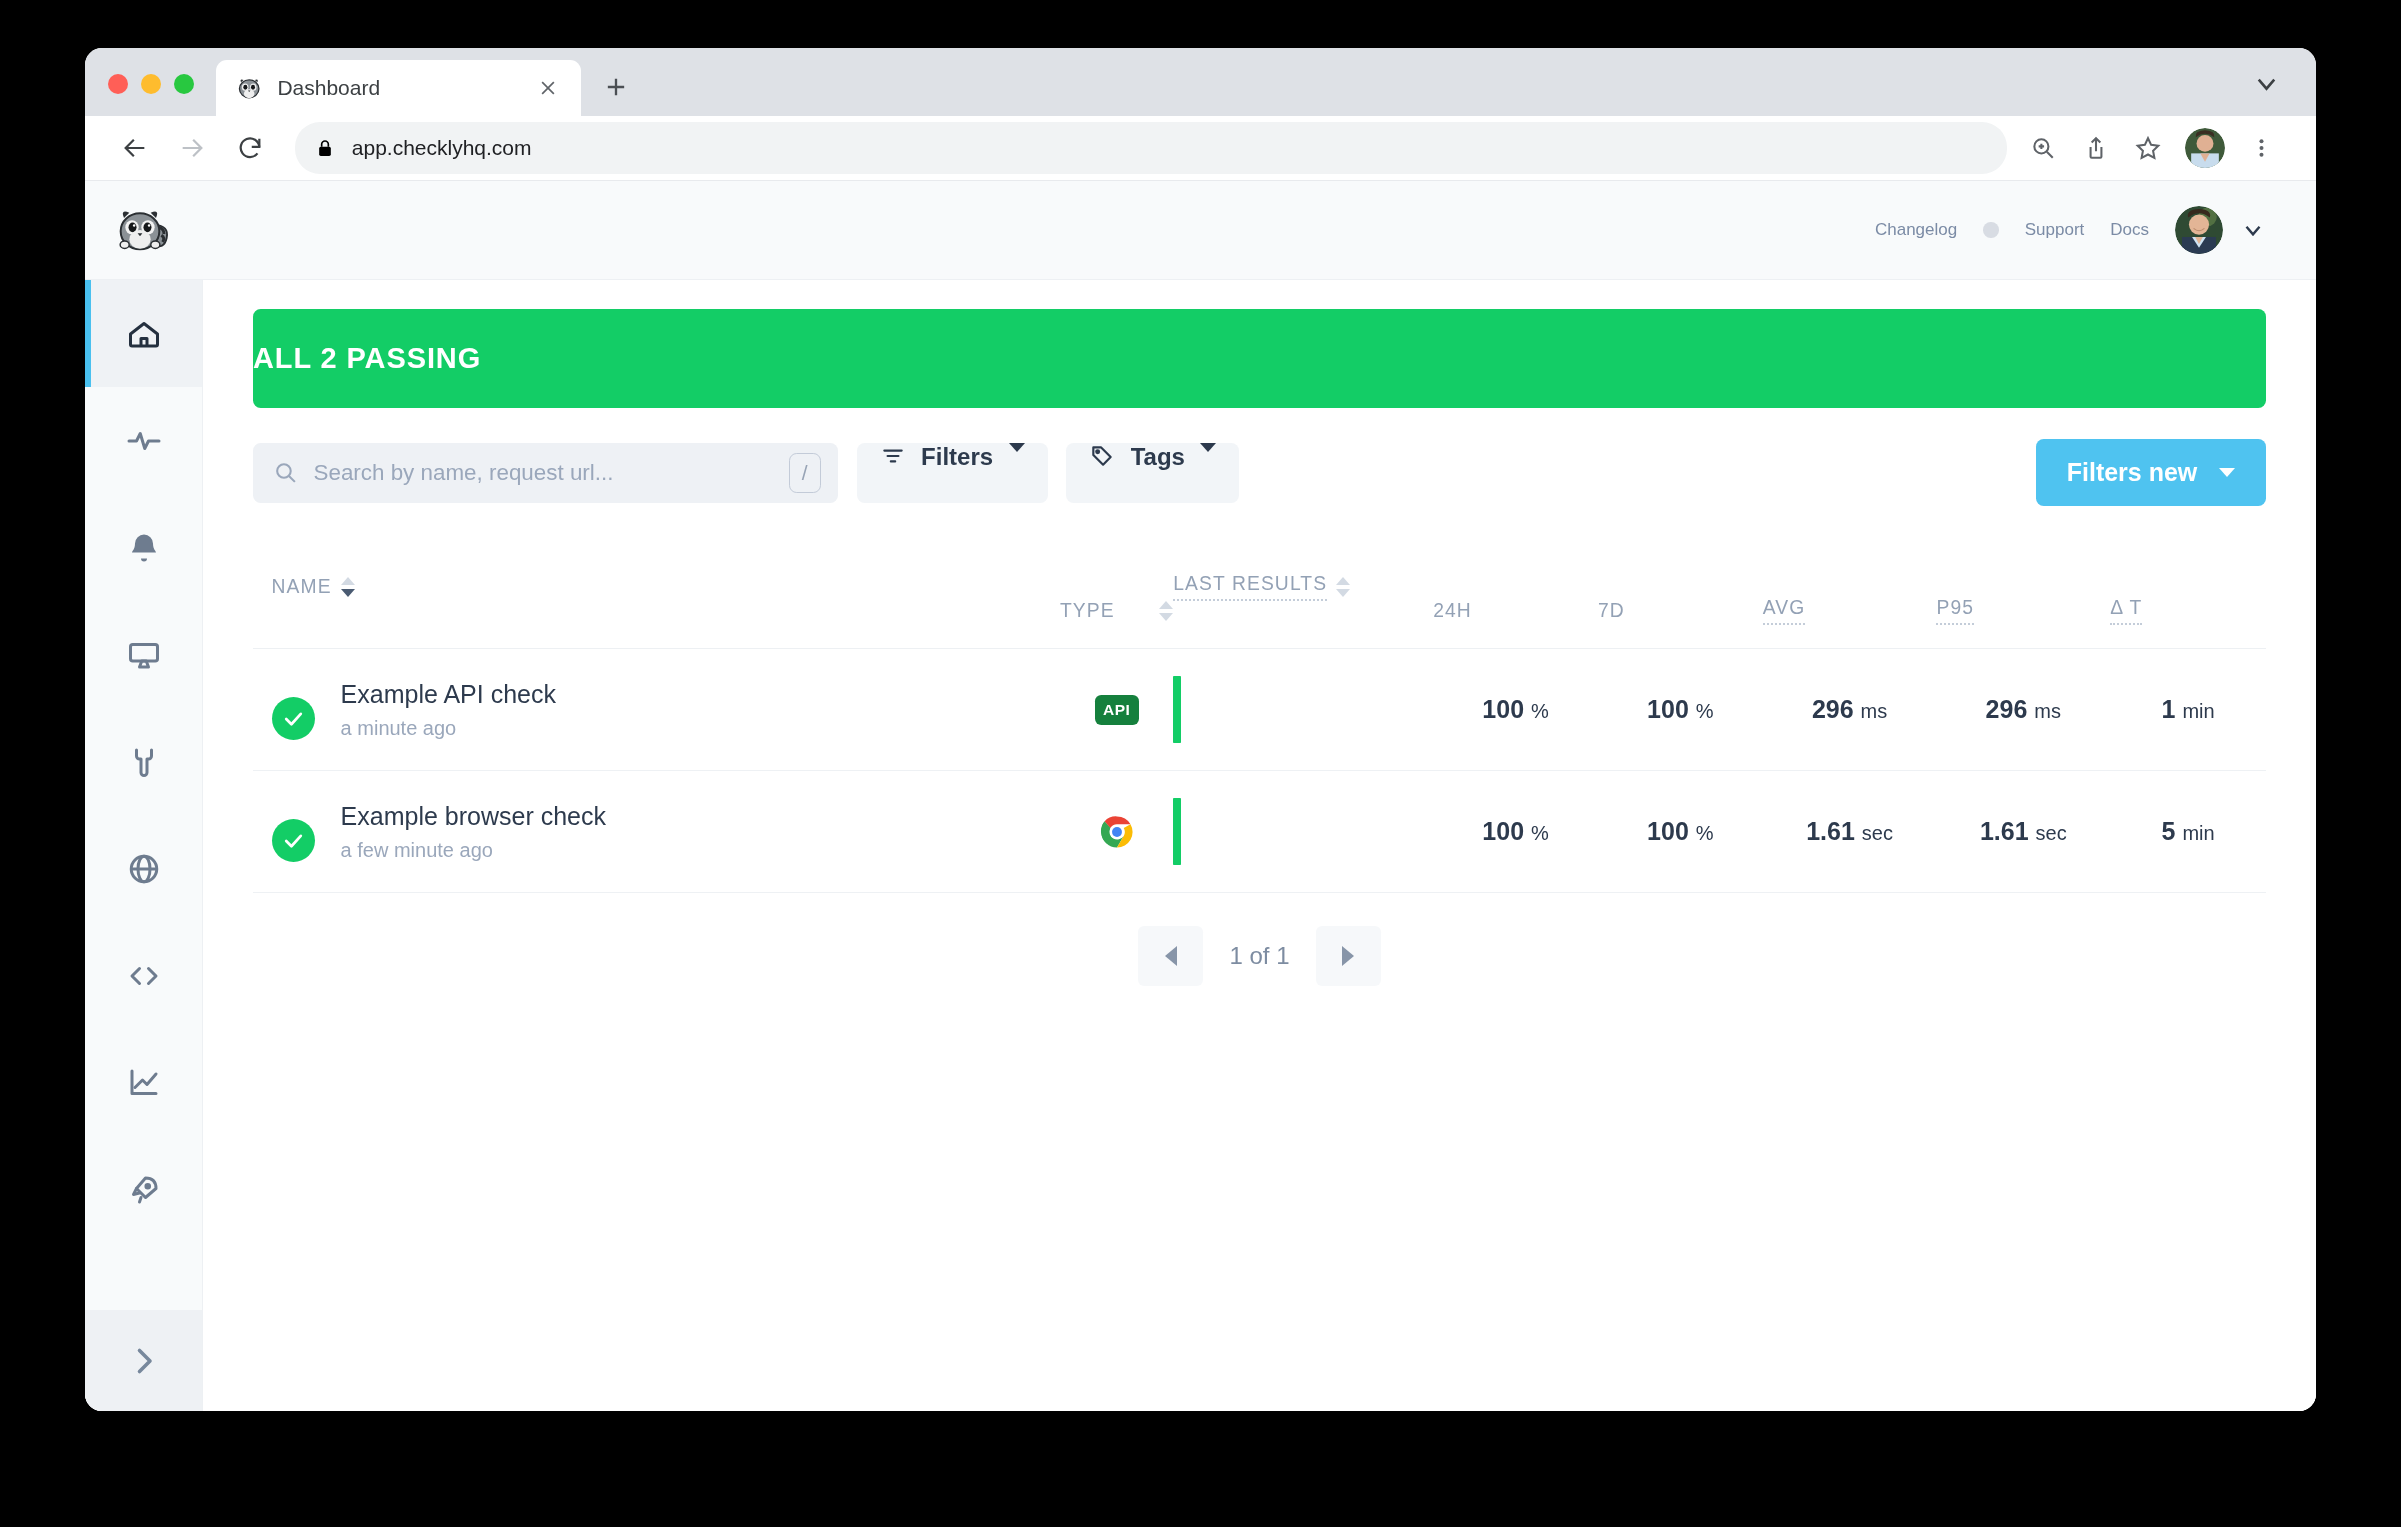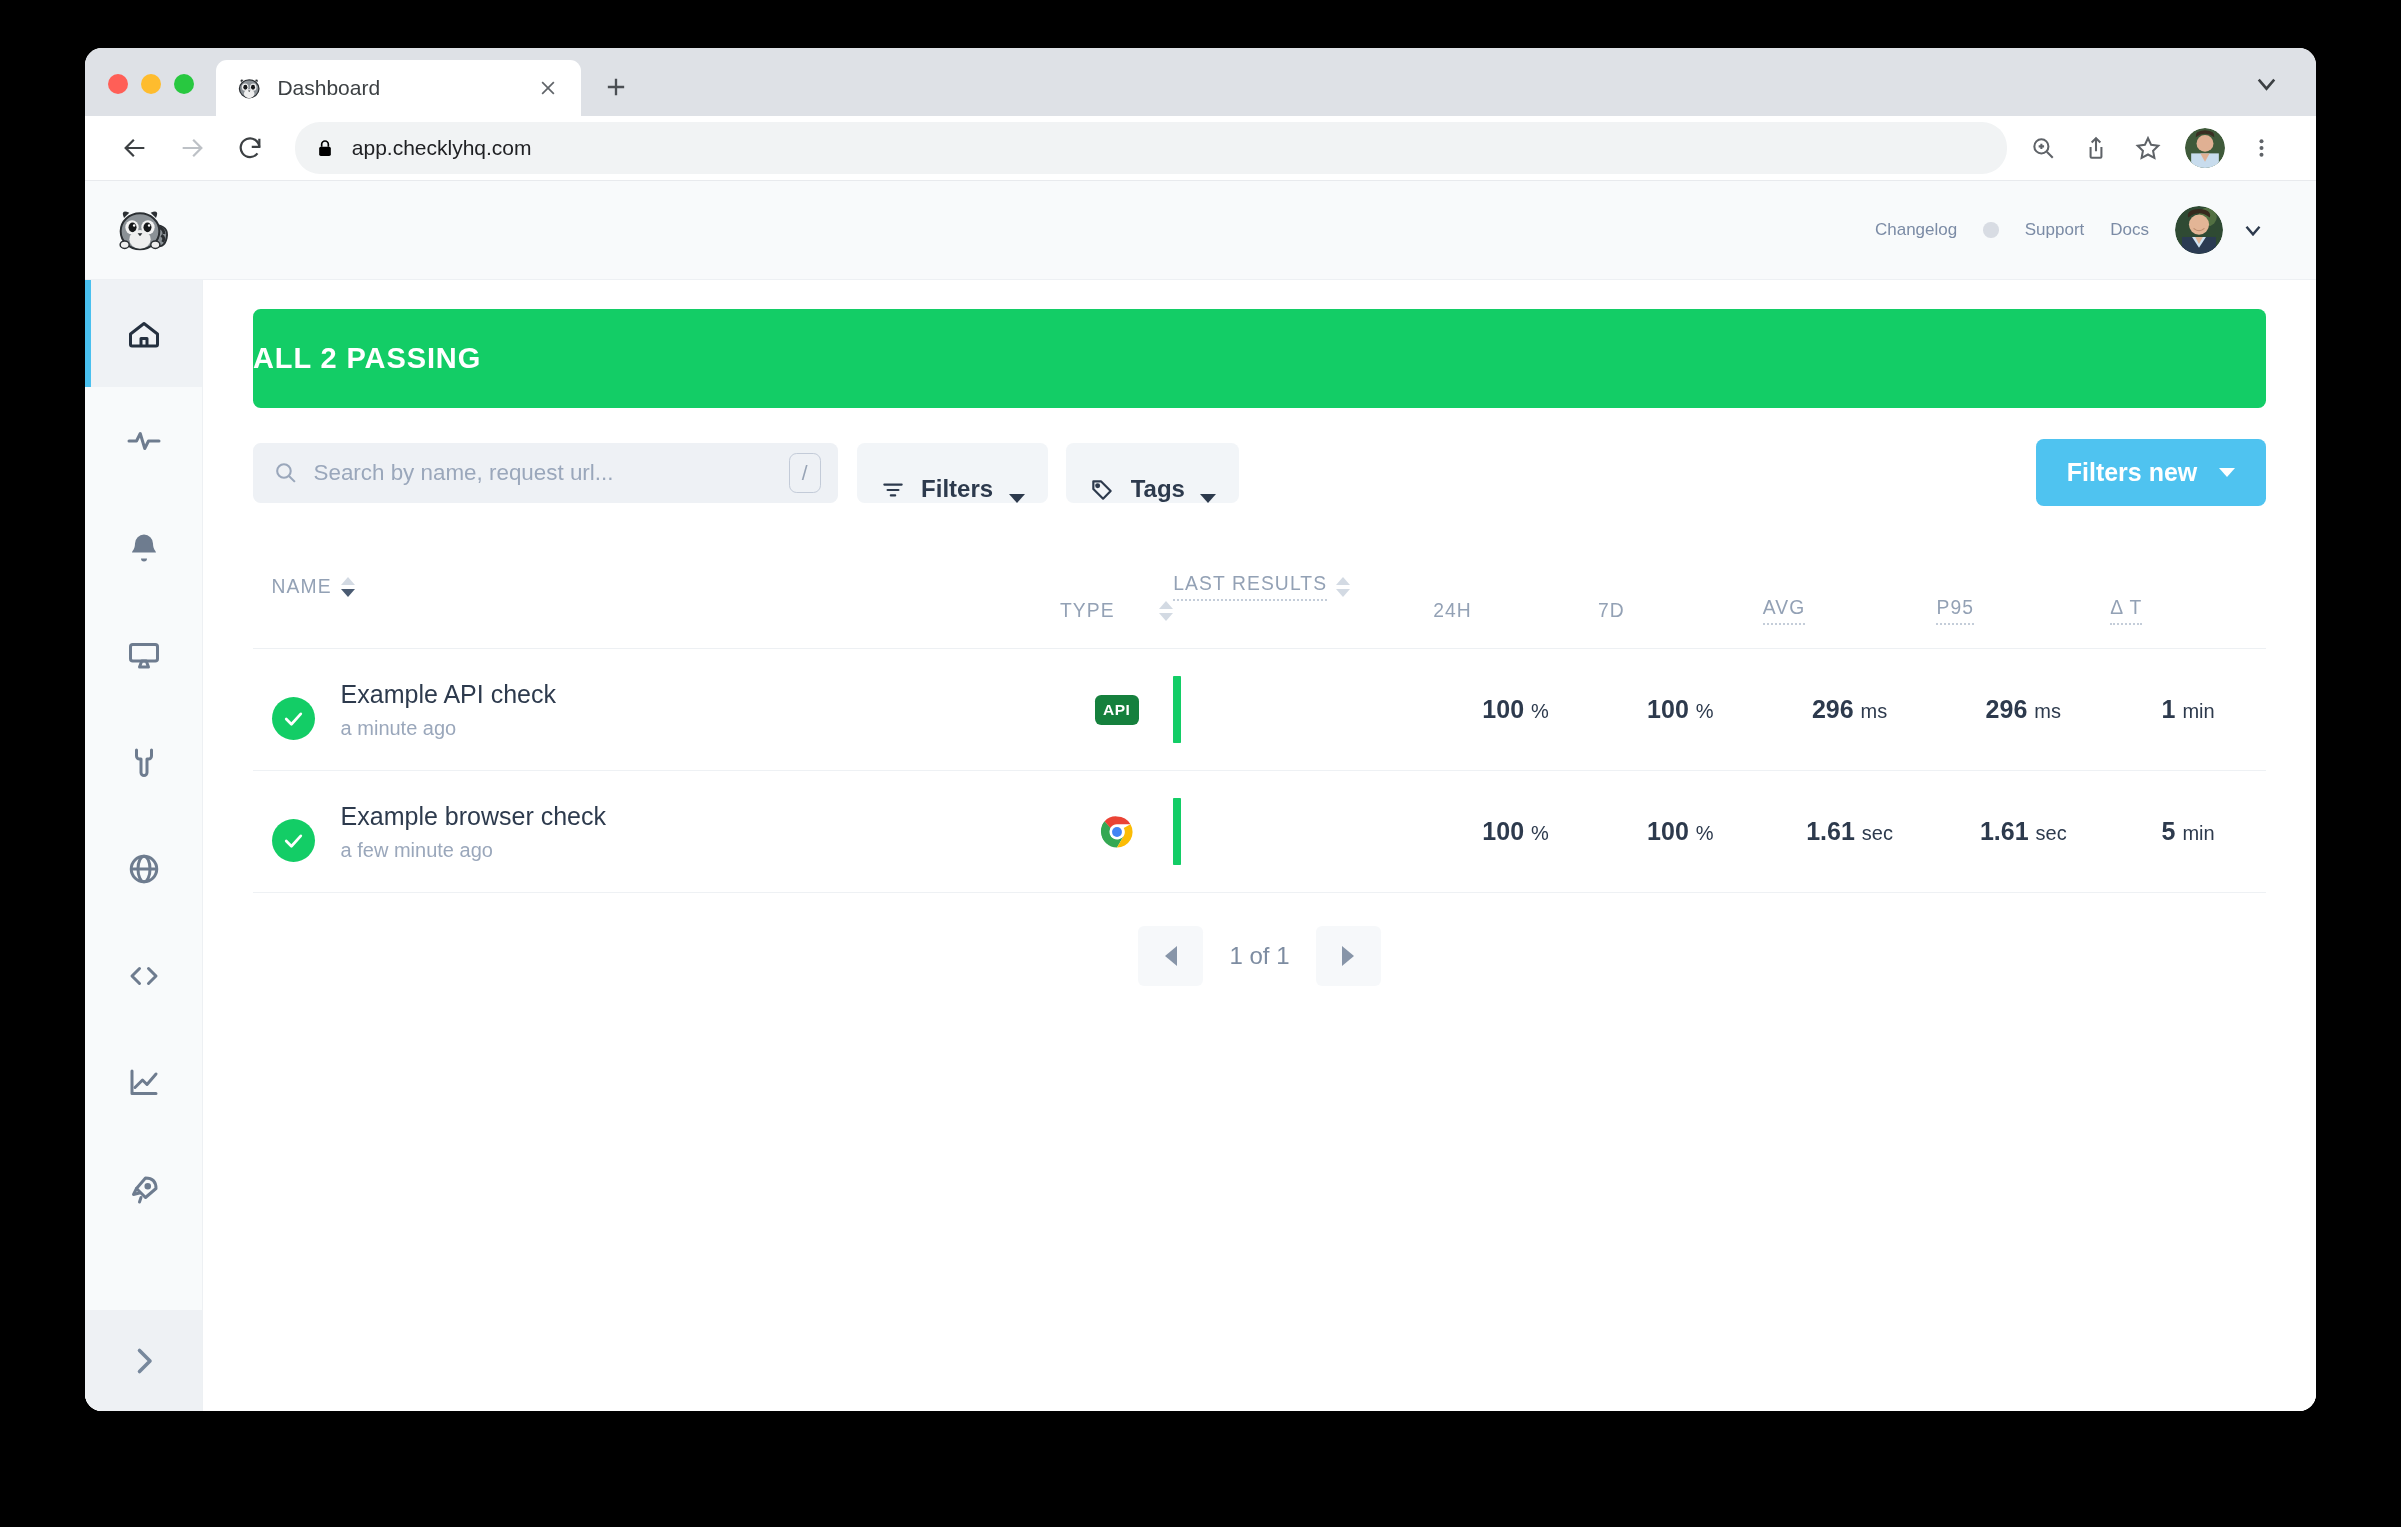--- a/index.html
+++ b/index.html
@@ -260,21 +260,21 @@
     display: flex; align-items: center; justify-content: center;
     font-size: 21px;
     color: #97a3b5;
     flex: 0 0 auto;
   }
   .pill-btn {
     height: 60px;
     background: #f2f5f8;
     border-radius: 7.7px;
     display: flex;
-    align-items: flex-end;
+    align-items: flex-start;
     gap: 15.5px;
     padding: 0 23px;
     font-size: 24px;
     color: #2d3a4d;
     font-weight: bold;
   }
   .caret { width: 0; height: 0; border-left: 8.5px solid transparent; border-right: 8.5px solid transparent; border-top: 9.3px solid #2d3a4d; }
   .toolbar-spacer { flex: 1 1 auto; }
   .create-btn {
     height: 67px;

